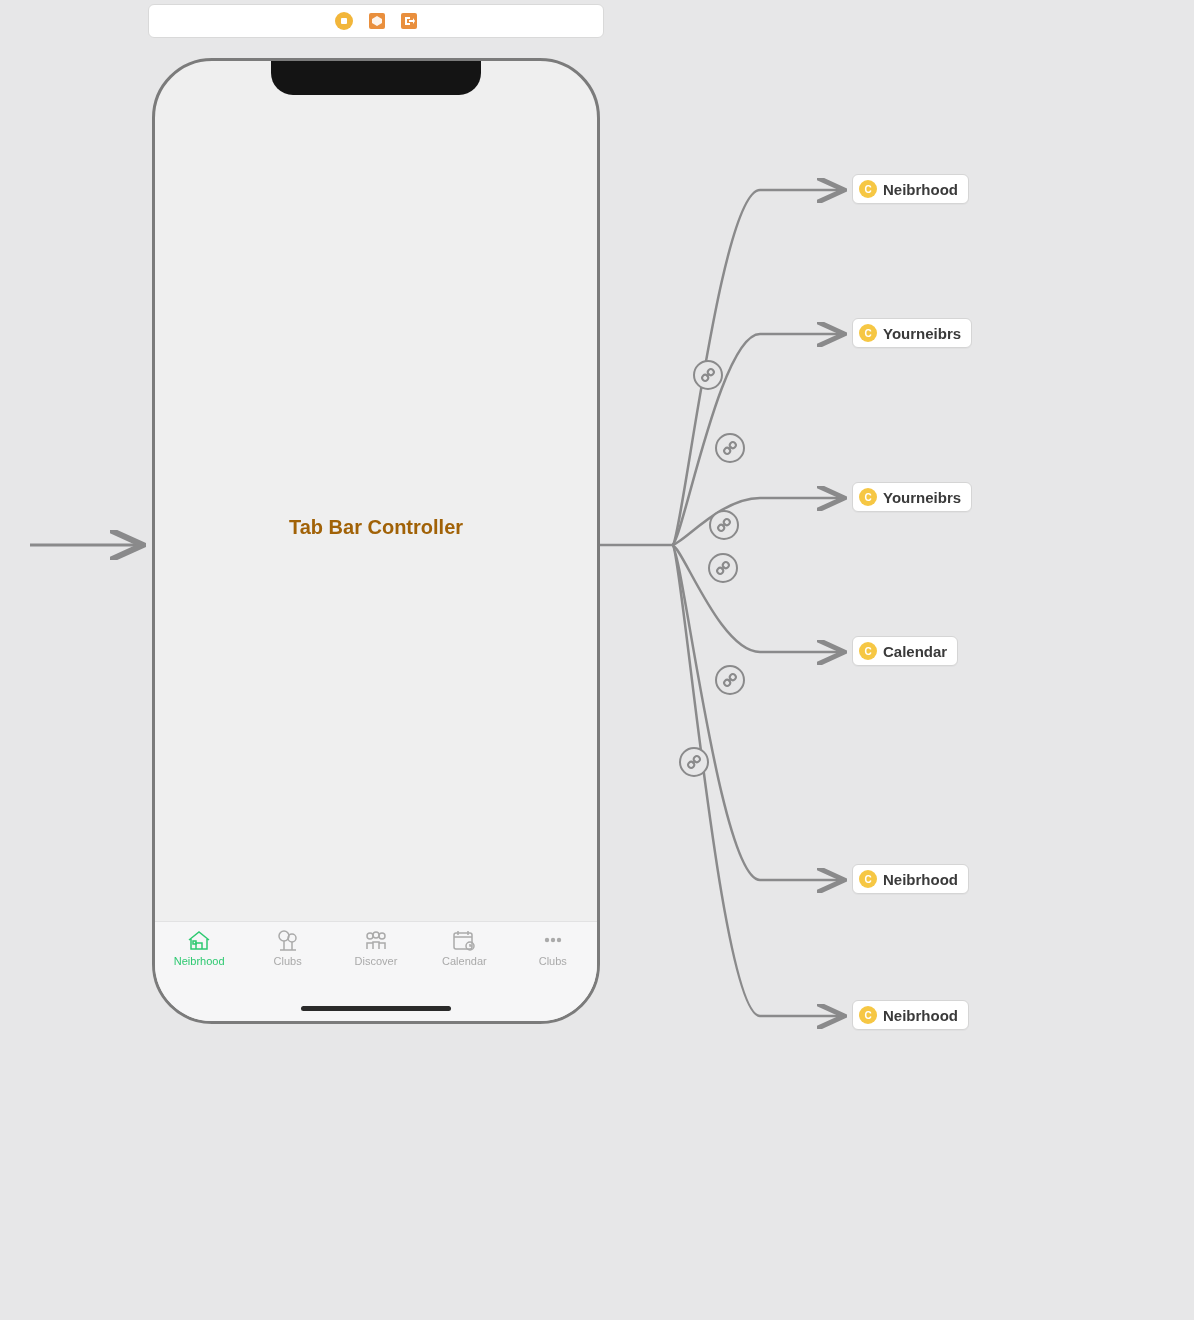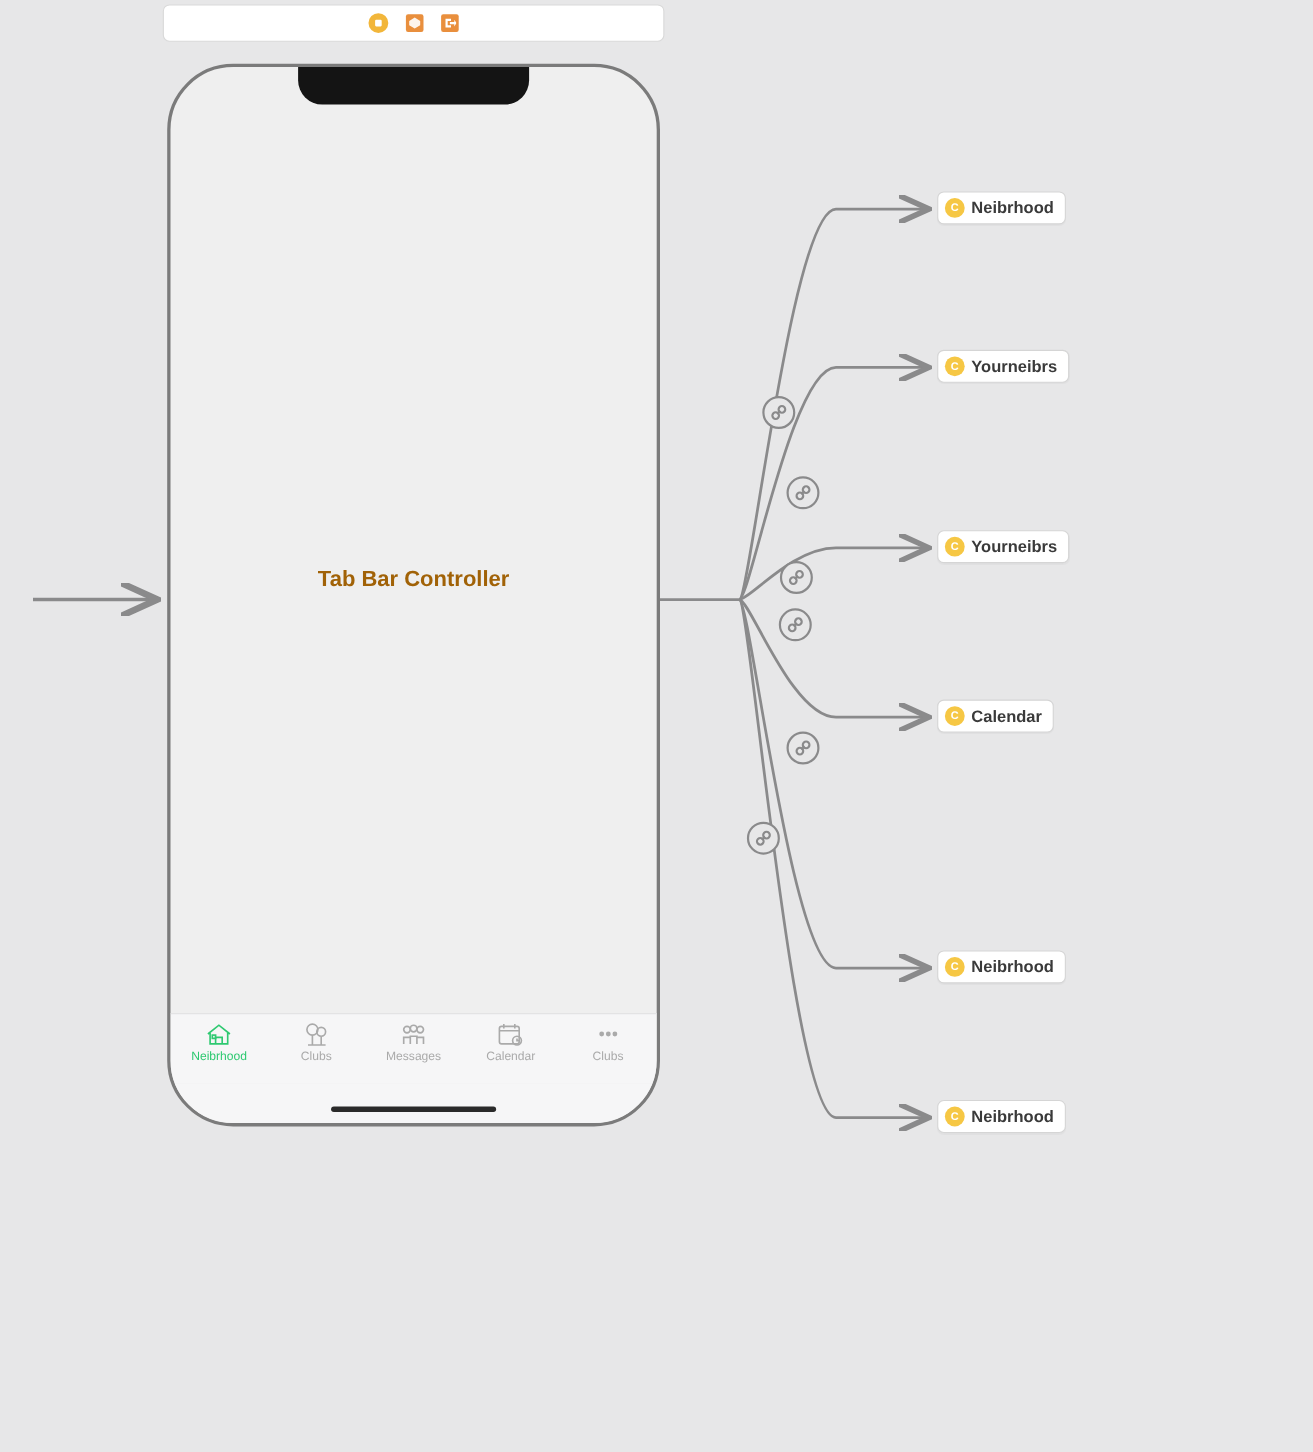--- a/index.html
+++ b/index.html
@@ -218,21 +218,21 @@
 
     <div class="tab">
       <span class="tab-icon">
         <svg width="28" height="24" viewBox="0 0 28 24" fill="none" stroke="#aaaaaa" stroke-width="1.5">
           <circle cx="8" cy="8" r="3"></circle>
             <circle cx="14" cy="7" r="3"></circle>
             <circle cx="20" cy="8" r="3"></circle>
           <path d="M5 21 V15 H11 V21 M11 21 V14 H17 V21 M17 21 V15 H23 V21"></path>
         </svg>
       </span>
-      <span>Messages</span>
+      <span>Discover</span>
     </div>
 
     <div class="tab">
       <span class="tab-icon">
         <svg width="28" height="24" viewBox="0 0 28 24" fill="none" stroke="#aaaaaa" stroke-width="1.5">
           <rect x="4" y="5" width="18" height="16" rx="2"></rect>
           <path d="M4 9 H22 M8 3 V7 M18 3 V7"></path>
           <circle cx="20" cy="18" r="4"></circle>
           <path d="M20 16 V18 H22"></path>
         </svg>

